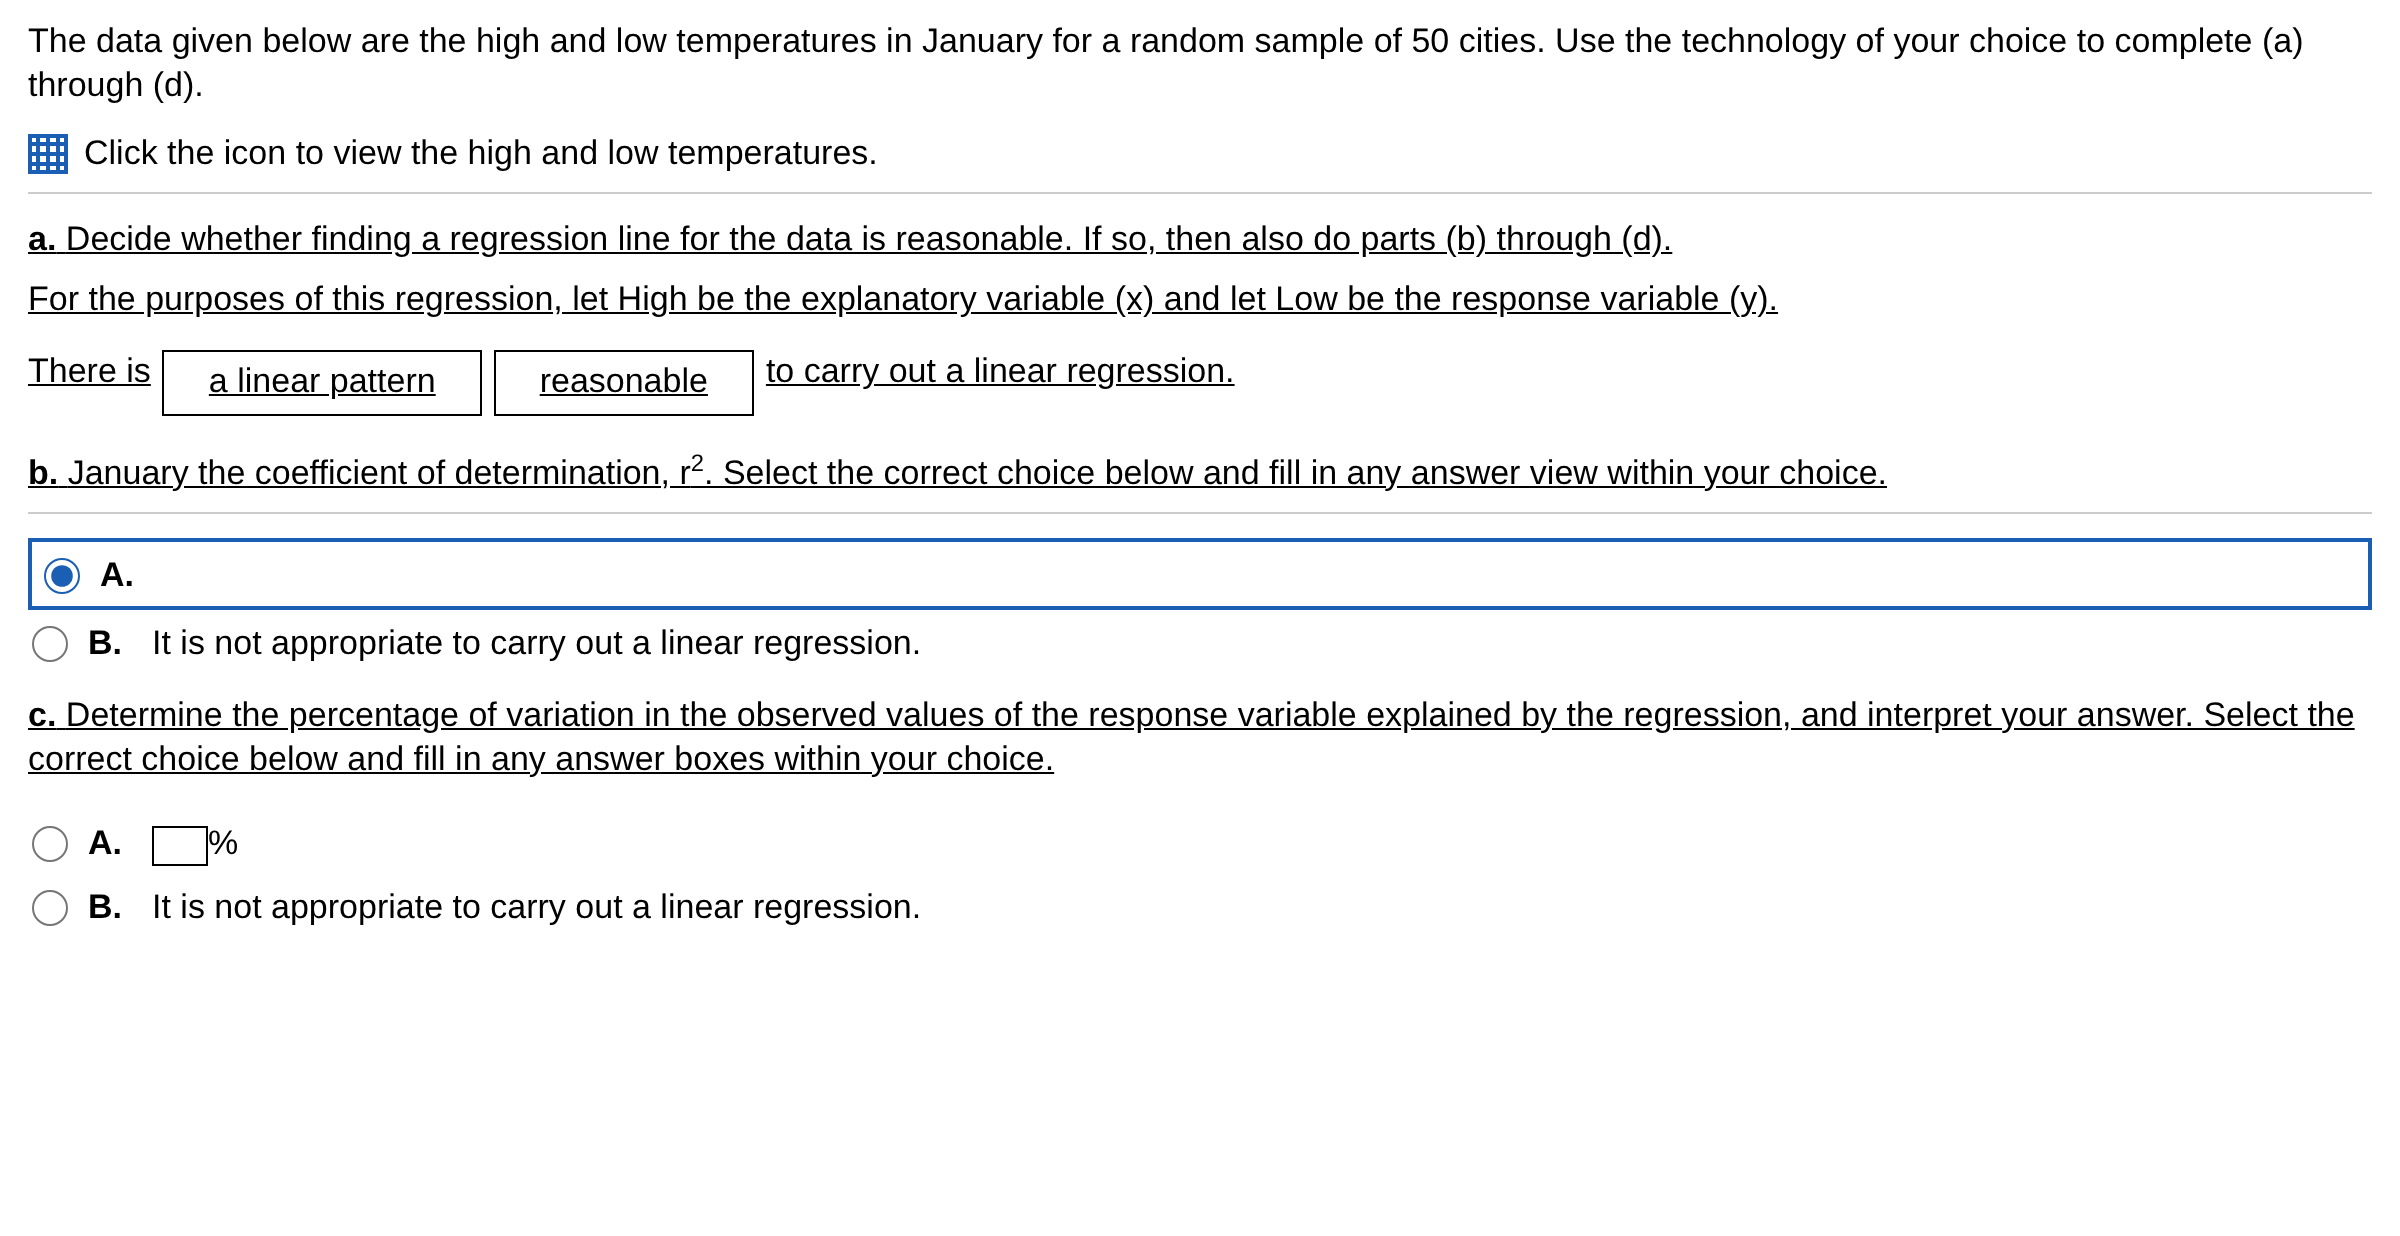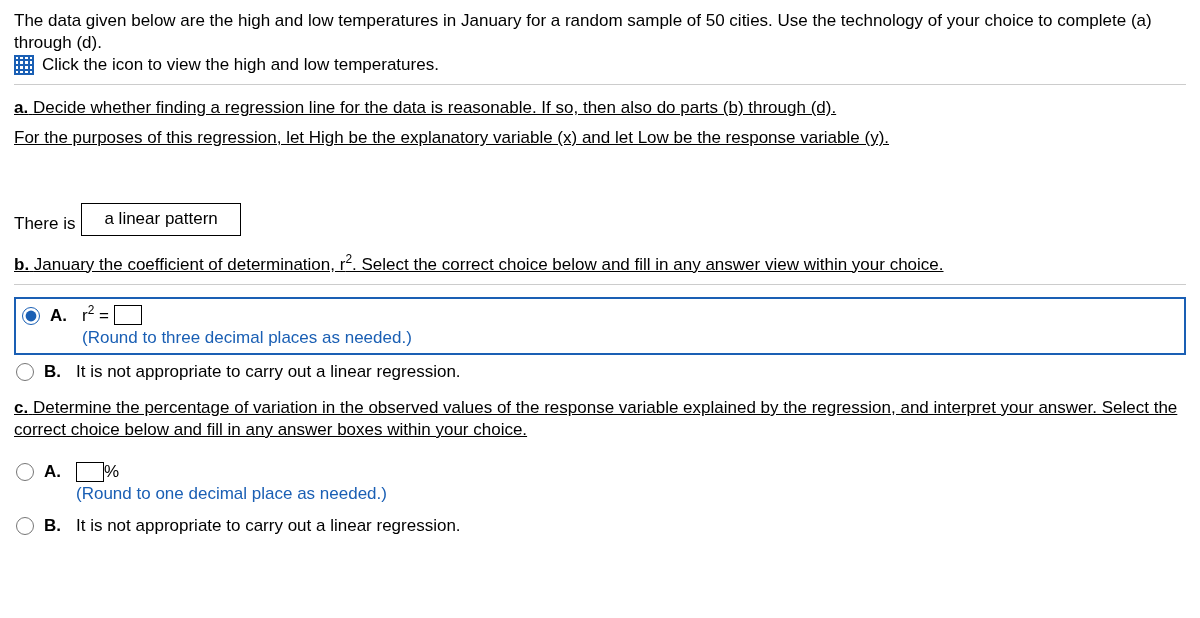--- a/index.html
+++ b/index.html
@@ -6,21 +6,21 @@
   body {
     margin: 0;
     padding: 10px 14px;
     font-family: Arial, Helvetica, sans-serif;
     font-size: 17px;
     color: #000;
     line-height: 1.3;
     width: 1200px;
     overflow: hidden;
   }
-  .intro { }
+  .intro { margin-bottom: 12px; }
   .icon-row {
     display: flex;
     align-items: center;
     gap: 8px;
     margin-bottom: 3px;
   }
   .grid-icon {
     width: 20px;
     height: 20px;
     border: 2px solid #1a5fb4;
@@ -43,31 +43,31 @@
     box-shadow: -5px 0 0 #1a5fb4, 5px 0 0 #1a5fb4;
   }
   hr.sep {
     border: none;
     border-top: 1px solid #ccc;
     margin: 8px 0 12px 0;
   }
   .pline { margin: 8px 0; text-decoration: underline; }
   .sentence-row {
     display: flex;
-    align-items: flex-end;
+    align-items: flex-start;
     flex-wrap: wrap;
     gap: 6px;
     margin: 14px 0 18px 0;
+    text-decoration: underline;
   }
   .select-box {
     border: 1px solid #000;
     padding: 4px 22px;
     min-width: 60px;
     text-align: center;
-    margin-top: 40px;
   }
   .choice-block { margin-top: 6px; }
   .choice {
     display: flex;
     align-items: flex-start;
     gap: 8px;
     padding: 6px 0 4px 0;
   }
   .choice.selected {
     border: 2px solid #1a5fb4;
@@ -108,55 +108,52 @@
 
 <div class="pline">
   <b>a.</b> <span>Decide whether finding a regression line for the data is reasonable. If so, then also do parts (b) through (d).</span>
 </div>
 
 <div class="pline">For the purposes of this regression, let High be the explanatory variable (x) and let Low be the response variable (y).</div>
 
 <div class="sentence-row">
   <span>There is</span>
   <span class="select-box">a linear pattern</span>
+  <span class="select-box">reasonable</span>
+  <span>to carry out a linear regression.</span>
 </div>
 
 <div class="pline">
   <b>b.</b> <span>January the coefficient of determination, r</span><sup>2</sup><span>. Select the correct choice below and fill in any answer view within your choice.</span>
 </div>
 
 <hr class="sep">
 
 <div class="choice-block">
   <div class="choice selected">
     <input type="radio" name="qb" checked="" style="">
     <span class="choice-letter">A.</span>
-    <div class="choice-body">
-      <span>r</span><sup>2</sup><span> = </span><input class="ans-input" type="text" style=""><br>
-      <span class="blue-note">(Round to three decimal places as needed.)</span>
-    </div>
   </div>
   <div class="choice">
     <input type="radio" name="qb" style="">
     <span class="choice-letter">B.</span>
     <div class="choice-body">It is not appropriate to carry out a linear regression.</div>
   </div>
 </div>
 
 <div class="pline" style="margin-top:10px">
   <b>c.</b> <span>Determine the percentage of variation in the observed values of the response variable explained by the regression, and interpret your answer. Select the correct choice below and fill in any answer boxes within your choice.</span>
 </div>
 
 <div class="choice-block" style="margin-top:14px">
   <div class="choice">
     <input type="radio" name="qc" style="">
     <span class="choice-letter">A.</span>
     <div class="choice-body">
       <input class="ans-input" type="text" style=""><span>%</span><br>
-      <span class="blue-note">(Round to one decimal place as needed.)</span>
     </div>
   </div>
   <div class="choice">
     <input type="radio" name="qc" style="">
     <span class="choice-letter">B.</span>
     <div class="choice-body">It is not appropriate to carry out a linear regression.</div>
   </div>
 </div>
 
 </body></html>

